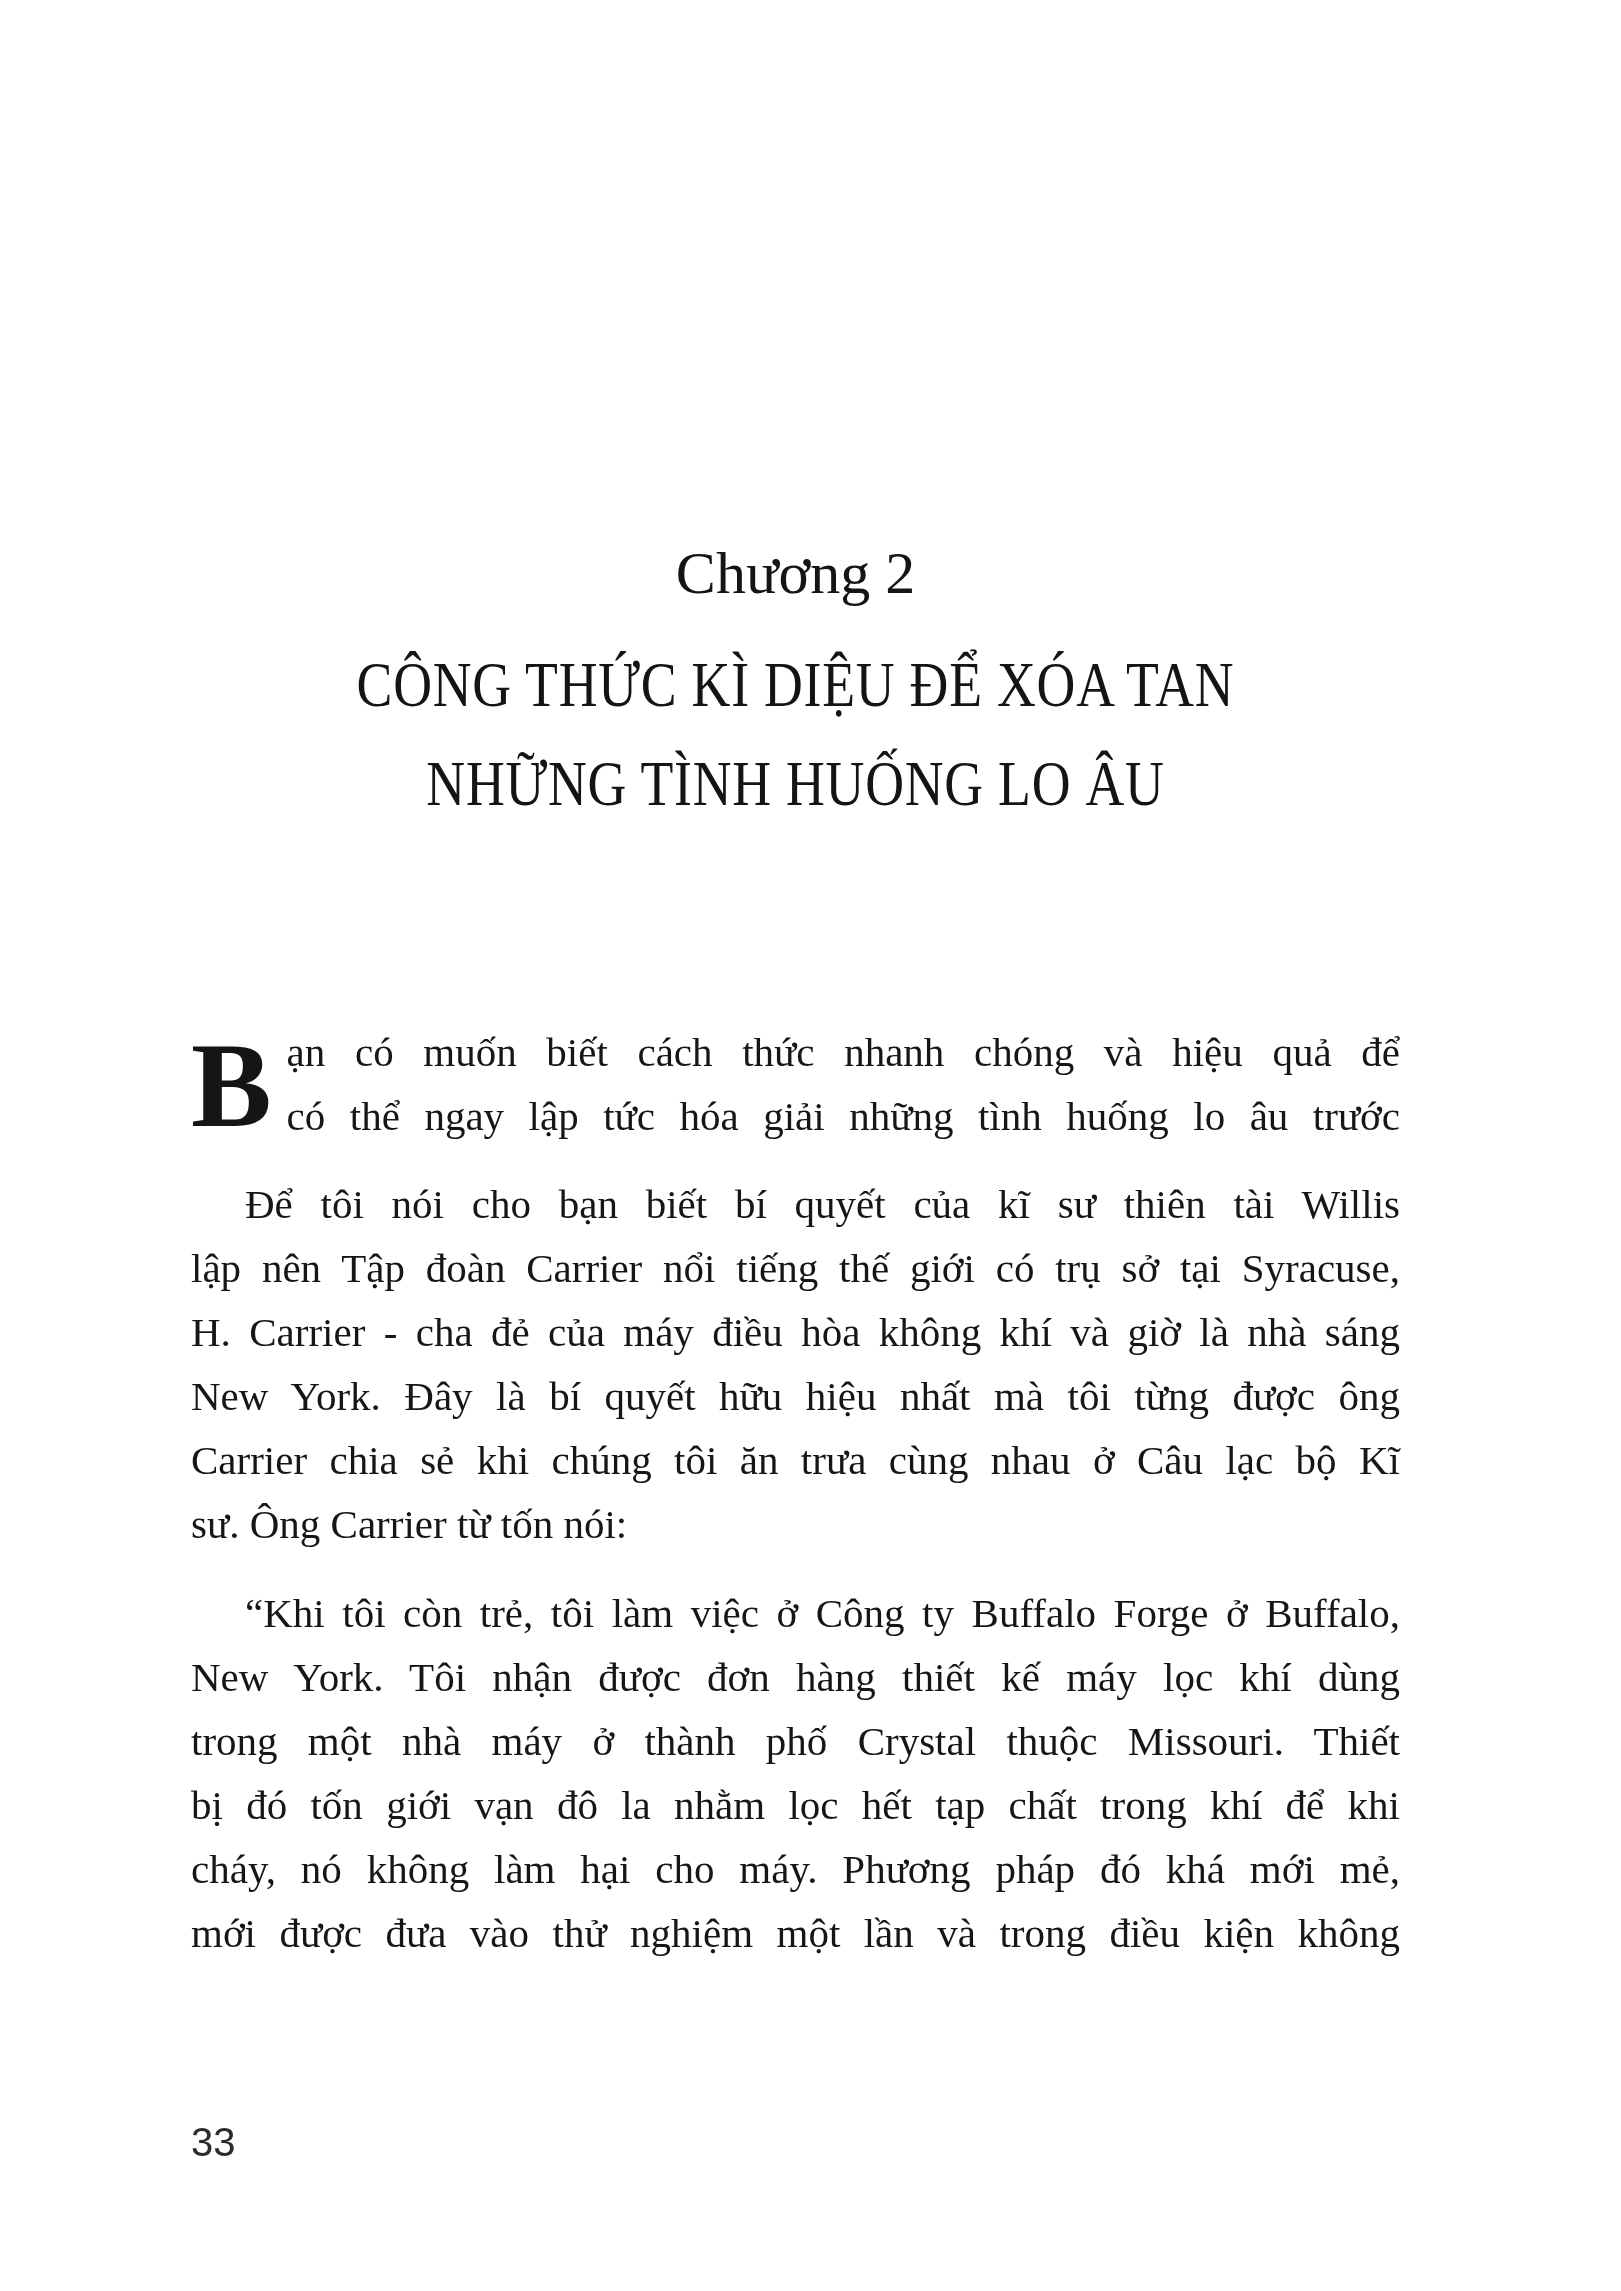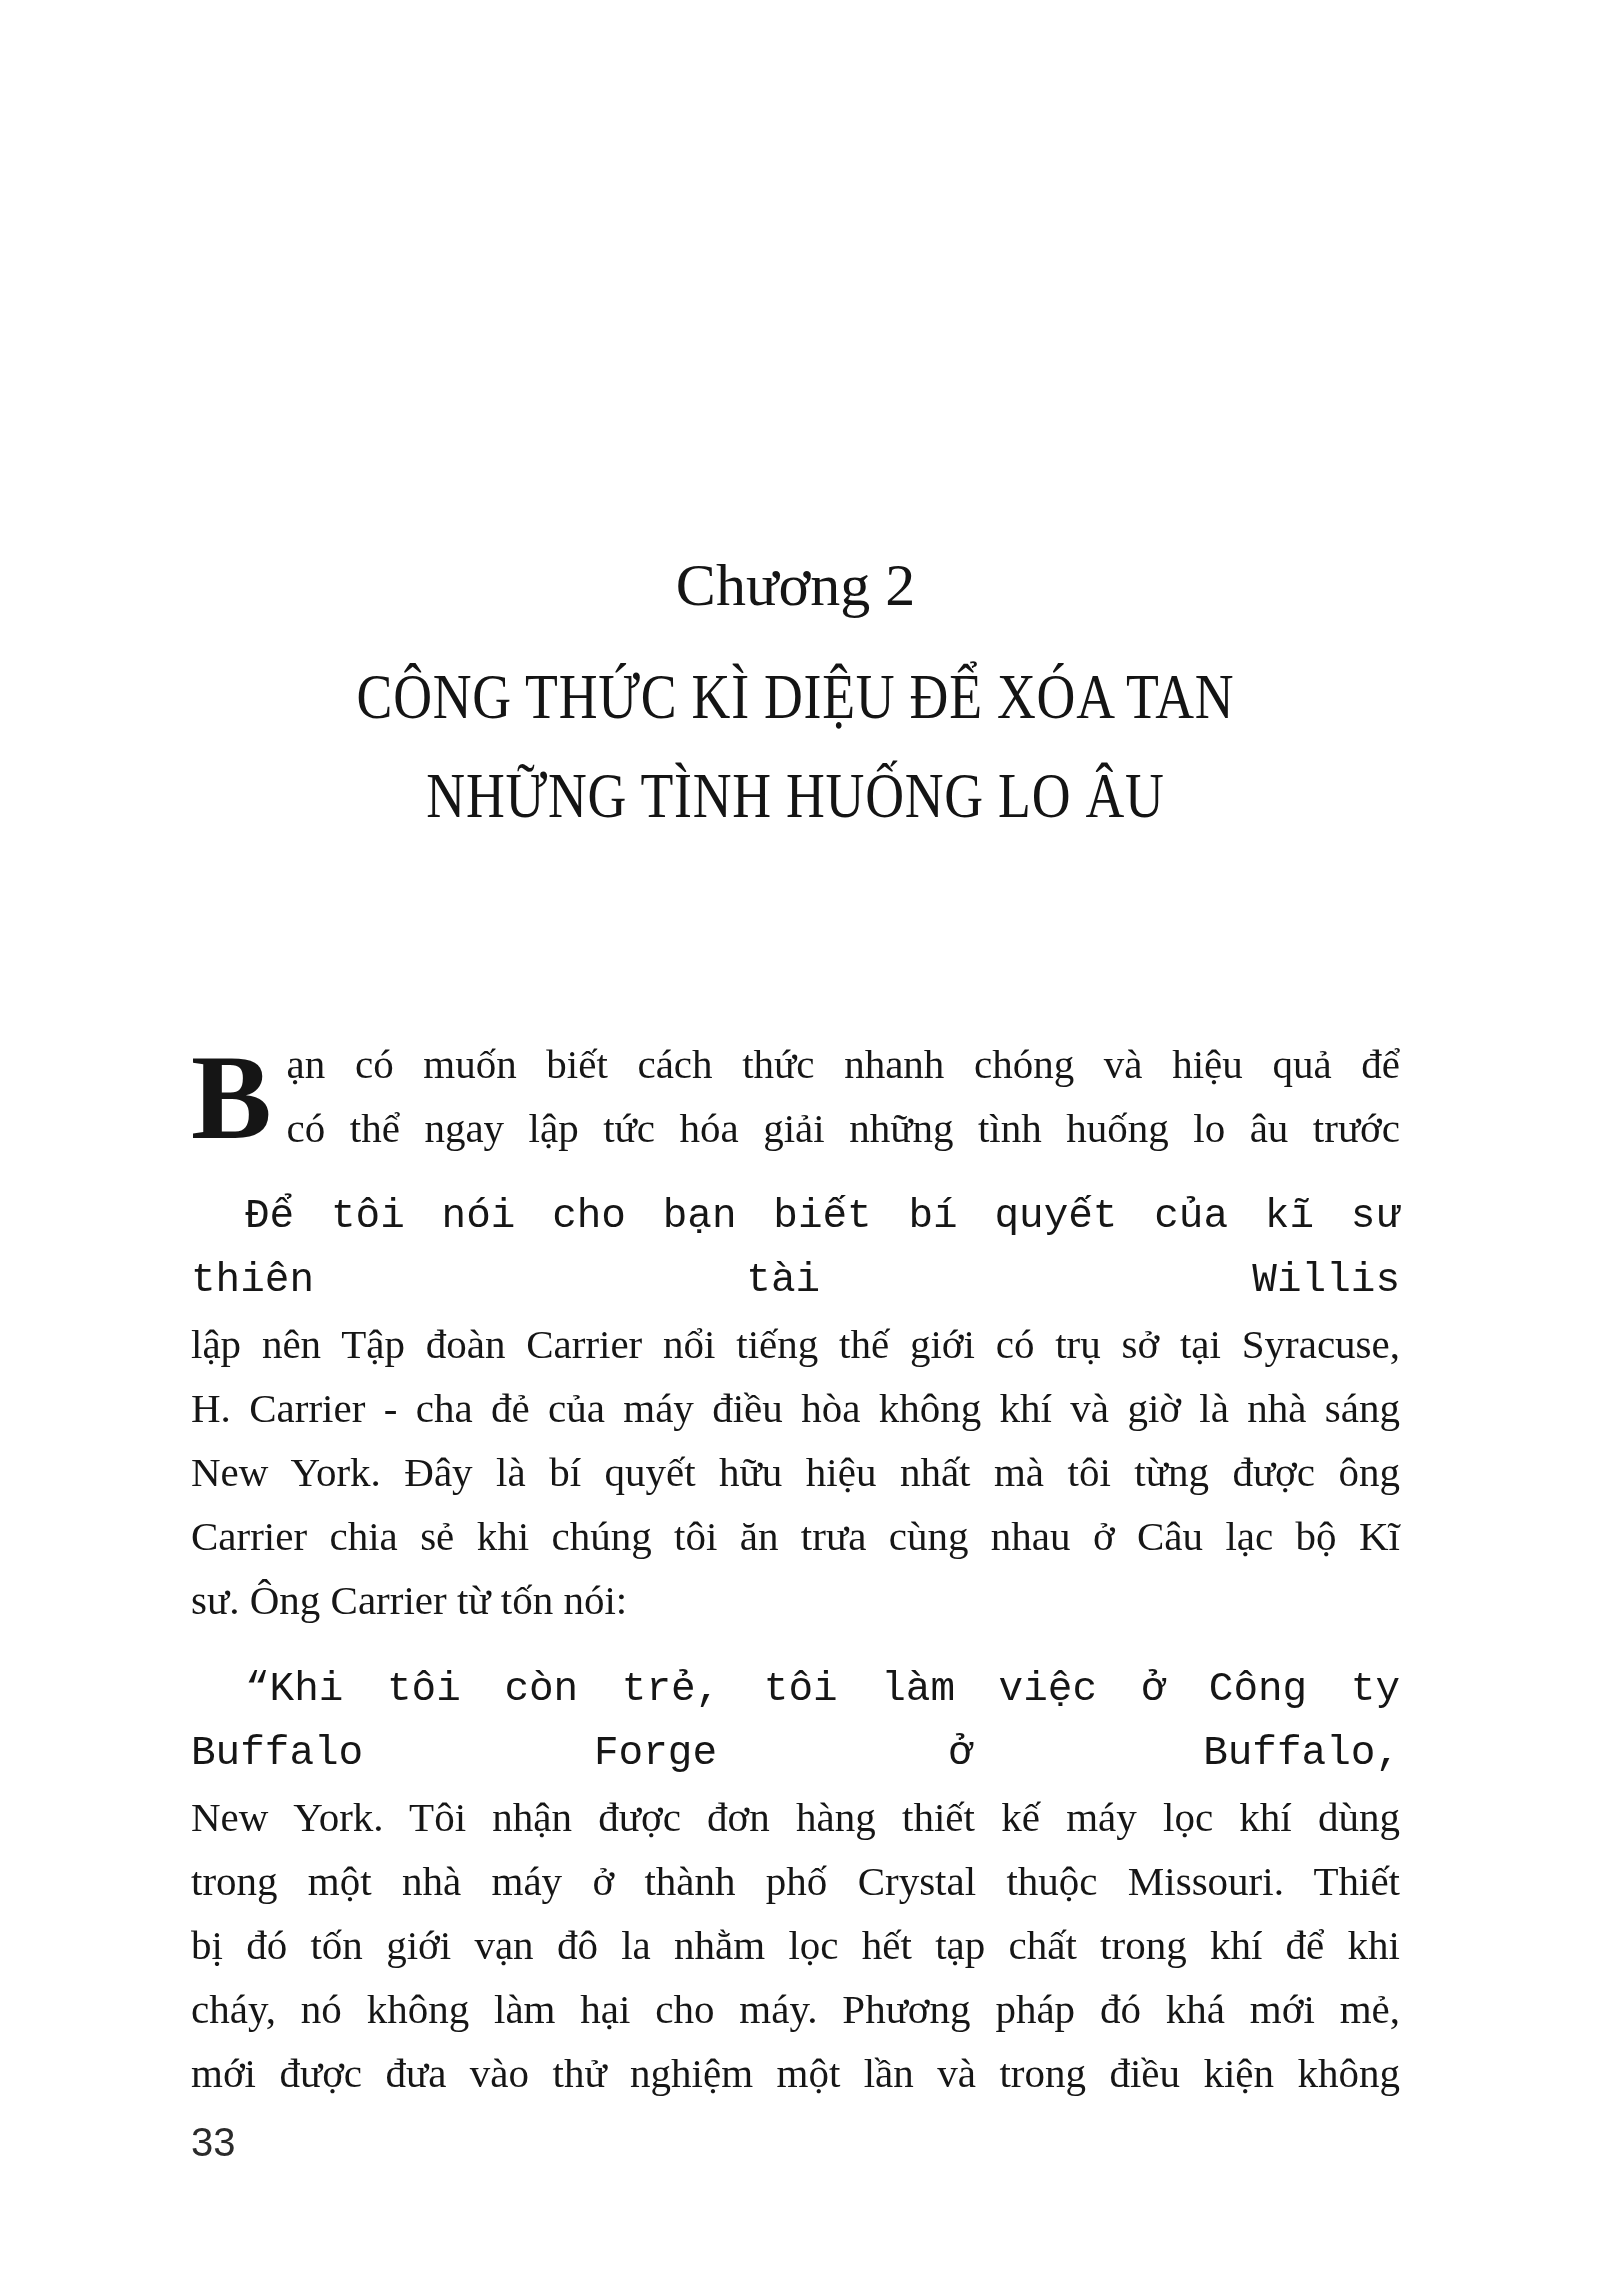--- a/index.html
+++ b/index.html
@@ -12,21 +12,21 @@
     width: 1621px;
     height: 2291px;
     background: #ffffff;
     color: #111111;
     font-family: "Liberation Serif", serif;
     overflow: hidden;
   }
   .content {
     position: absolute;
     left: 191px;
-    top: 12px;
+    top: 0;
     width: 1209px;
   }
   .chapter-label {
     margin-top: 538px;
     text-align: center;
     font-size: 60px;
     line-height: 70px;
     font-weight: normal;
     color: #151515;
   }
@@ -57,21 +57,20 @@
   .line {
     text-align: left;
     white-space: normal;
   }
   .line.just {
     text-align: justify;
     text-align-last: justify;
   }
   .line.indent {
     text-indent: 54px;
-    font-family: Liberation Mono, monospace;
   }
   .drop-cap {
     float: left;
     width: 89px;
     height: 127px;
     box-sizing: border-box;
     padding-top: 5.7px;
     margin-right: 6.6px;
     font-size: 121px;
     line-height: 1;

